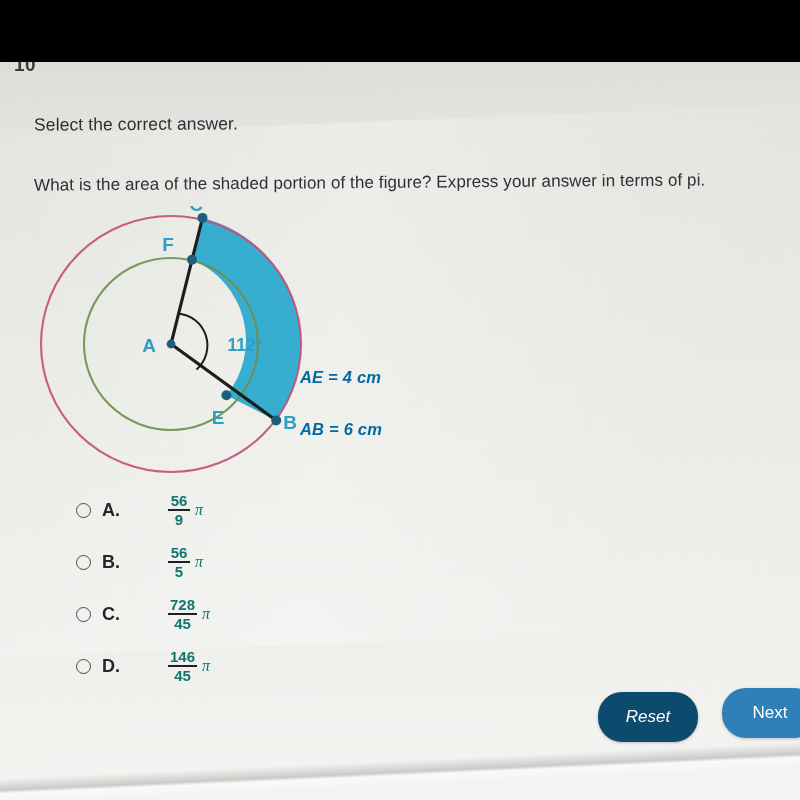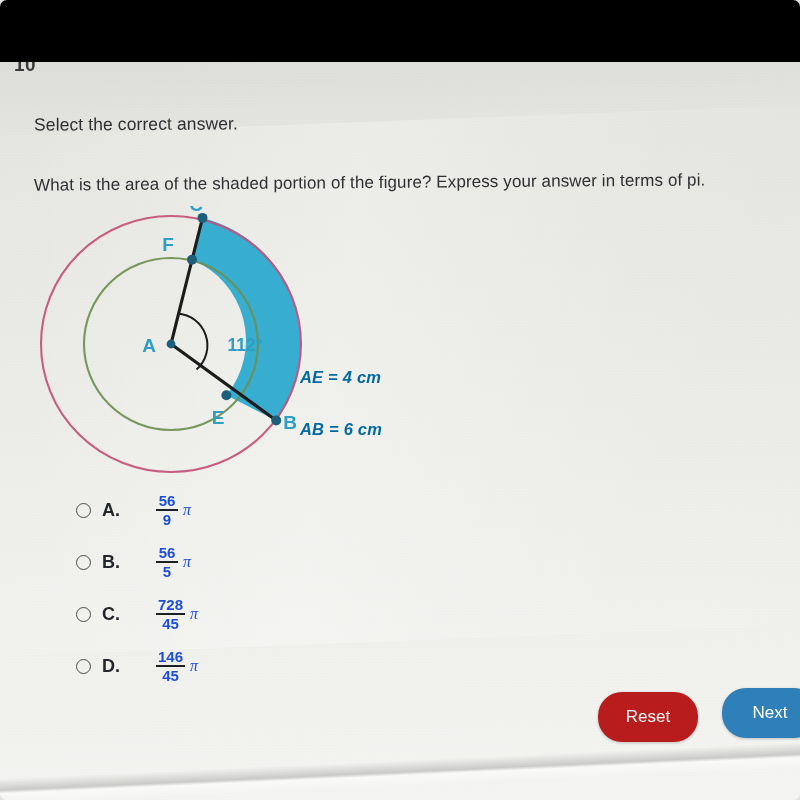--- a/index.html
+++ b/index.html
@@ -15,21 +15,20 @@
     background: #e3e3df;
   }
 
   
   #screenshot {
     position: relative;
     width: 800px;
     height: 800px;
     overflow: hidden;
     background: #e3e3df;
-    border-radius: 7px;
   }
 
   
   .page-surface {
     position: absolute;
     left: 0; top: 0;
     width: 800px;
     height: 800px;
     background:
       linear-gradient(178.5deg, #d8d8d4 0%, #e4e4e0 16%, #eaeae6 48%, #f0f0ed 78%, #f5f5f3 100%);
@@ -141,24 +140,24 @@
   }
   .option-letter {
     margin-left: 11px;
     font-size: 18px;
     font-weight: 600;
     color: #23262a;
     width: 30px;
     flex: 0 0 auto;
   }
   .option-value {
-    margin-left: 24px;
+    margin-left: 36px;
     display: flex;
     align-items: center;
-    color: #1d4ed8;
+    color: #0f766e;
   }
   .frac {
     display: inline-flex;
     flex-direction: column;
     align-items: center;
     line-height: 1.02;
     font-size: 15px;
     font-weight: 700;
   }
   .frac .num { padding: 0 2px; }
@@ -187,21 +186,22 @@
     font-family: "Liberation Sans", sans-serif;
     cursor: pointer;
     z-index: 25;
     box-shadow: 0 1px 3px rgba(0,0,0,.22);
   }
   #reset-button {
     left: 598px;
     top: 692px;
     width: 100px;
     height: 50px;
-    background: #b91c1c;
+    background: #0c4a6e;
+    font-style: italic;
   }
   #next-button {
     left: 722px;
     top: 688px;
     width: 96px;
     height: 50px;
     background: #2f80b8;
   }
 </style>
 </head>

